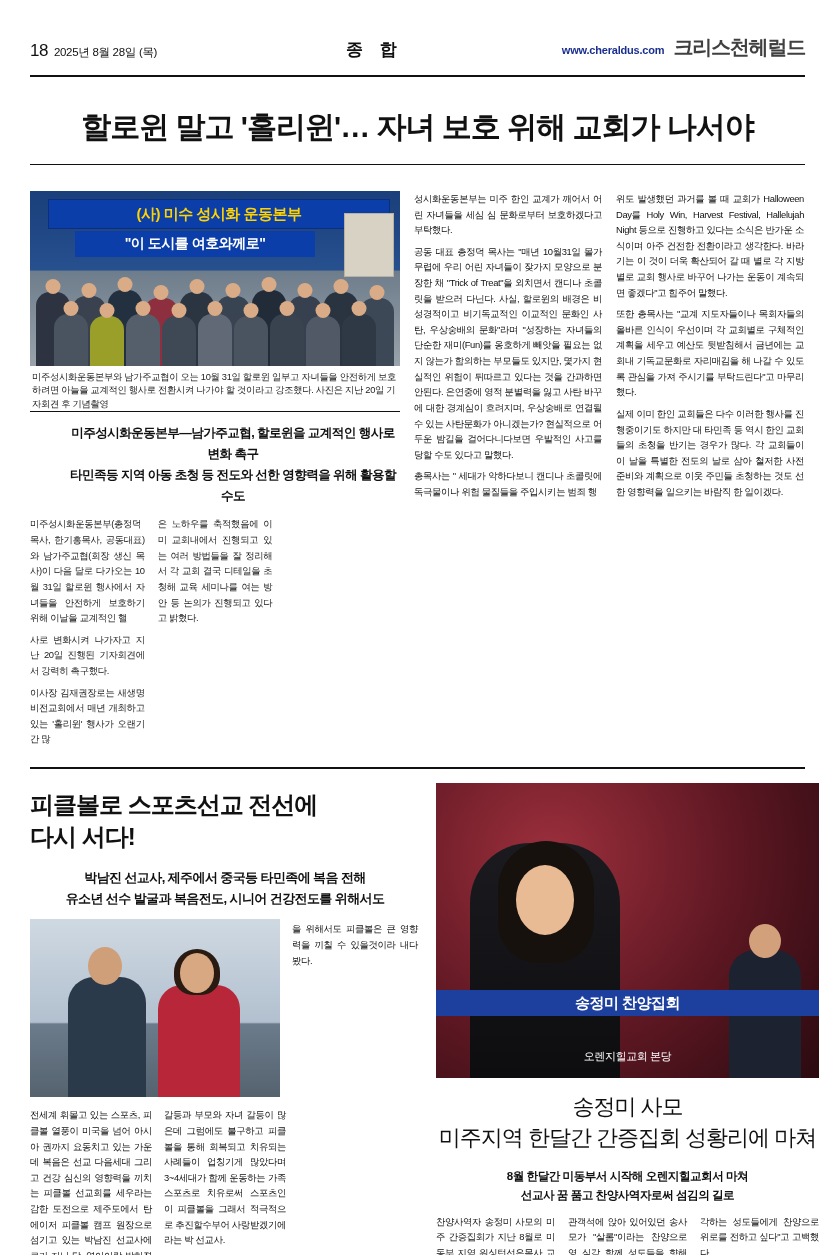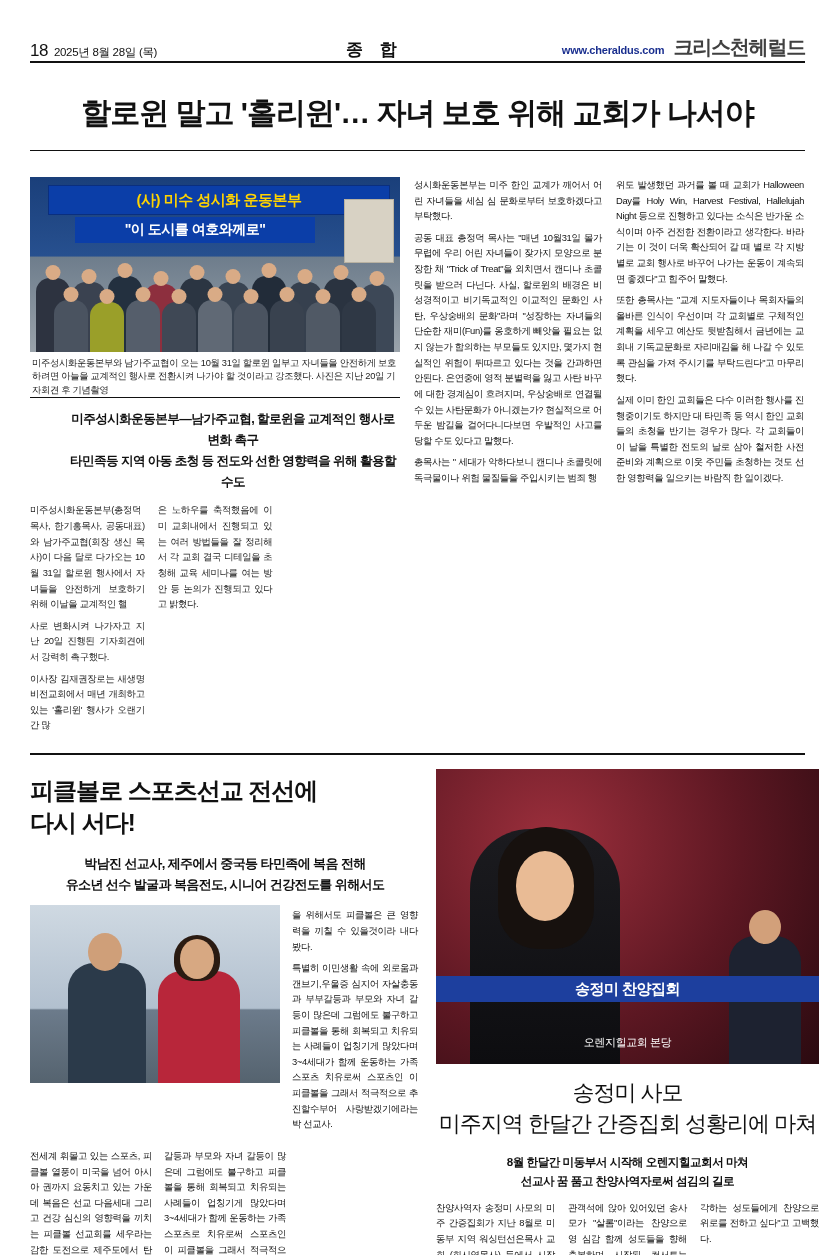--- a/index.html
+++ b/index.html
@@ -22,21 +22,21 @@
     box-sizing: border-box;
     padding: 0 30px;
   }
 
   
   .masthead {
     display: flex;
     align-items: flex-end;
     justify-content: space-between;
     padding-top: 34px;
-    padding-bottom: 0;
+    padding-bottom: 14px;
     border-bottom: 2.5px solid #111;
   }
   .mh-left {
     display: flex;
     align-items: baseline;
     gap: 6px;
   }
   .mh-pageno {
     font-size: 17px;
     font-weight: 400;
@@ -467,21 +467,20 @@
           <div class="man">
               <div class="h"></div>
             </div>
           <div class="woman">
               <div class="hair"></div>
               <div class="h"></div>
             </div>
         </div>
         <div class="pickle-side">
           <p>을 위해서도 피클볼은 큰 영향력을 끼칠 수 있을것이라  내다봤다.</p>
-          <p>특별히 이민생활 속에 외로움과 갠브기,우울증 심지어 자살충동과  부부갈등과 부모와 자녀 갈등이 많은데 그럼에도 불구하고 피클볼을 통해 회복되고 치유되는 사례들이 업칭기게 많았다며 3~4세대가 함께 운동하는 가족 스포츠 치유로써 스포츠인 이 피클볼을 그래서 적극적으로 추진할수부어 사랑받겠기에라는 박 선교사.</p>
         </div>
       </div>
 
       <div class="mid-cols">
         <div class="c">
           <p>전세계 휘몰고 있는 스포츠, 피클볼 열풍이 미국을 넘어 아시아 권까지 요동치고 있는 가운데 복음은 선교 다음세대 그리고 건강 심신의 영향력을 끼치는 피클볼 선교회를 세우라는 감한 도전으로 제주도에서 탄에이저 피클볼 캠프 원장으로 섬기고 있는 박남진 선교사에로가 지난 달, 열이이랑 밝혀졌다.</p>
 
         </div>
         <div class="c">
           <p>갈등과 부모와 자녀 갈등이 많은데 그럼에도 불구하고 피클볼을 통해 회복되고  치유되는 사례들이 업칭기게 많았다며 3~4세대가 함께 운동하는 가족 스포츠로 치유로써 스포츠인 이 피클볼을 그래서 적극적으로 추진할수부어 사랑받겠기에라는 박 선교사.</p>

